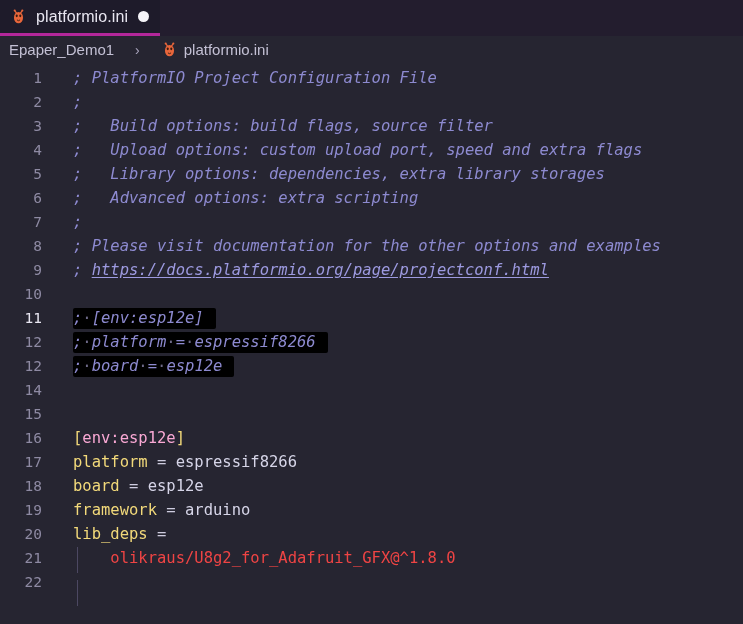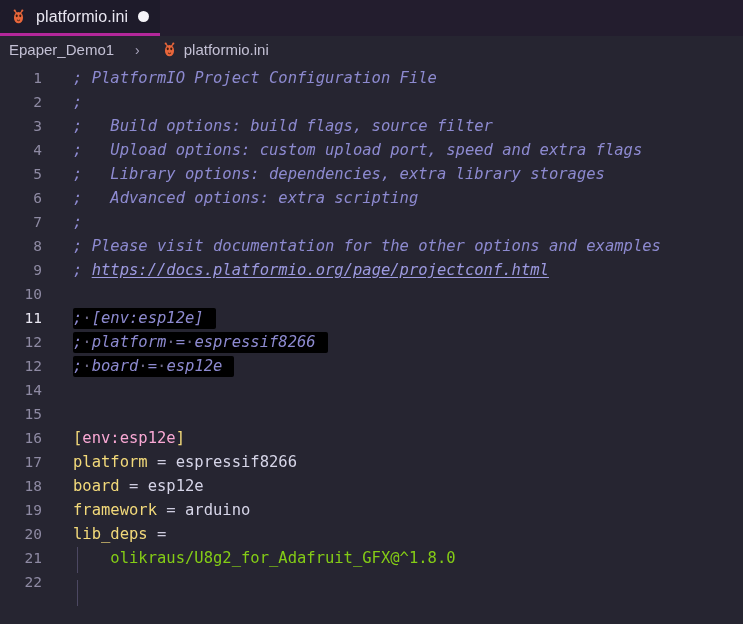--- a/index.html
+++ b/index.html
@@ -142,21 +142,21 @@
   }
 
   
   .cmt   { color: #8d8ad0; font-style: italic; }
   .link  { color: #9d9ae0; font-style: italic; text-decoration: underline; text-underline-offset: 2px; }
   .key   { color: #f2d97a; }
   .val   { color: #d6d5e8; }
   .eq    { color: #cfcde0; }
   .brk   { color: #f2d97a; }
   .sect  { color: #f9a8d4; }
-  .plain { color: #84cc16; text-align: center; }
+  .plain { color: #ef4444; text-align: center; }
   .ws    { color: #6f6b8a; }
 
   
   .sel {
     background: #000000;
     border-radius: 2px;
     padding: 1px 12px 2px 0;
     box-decoration-break: clone;
   }
 </style>

